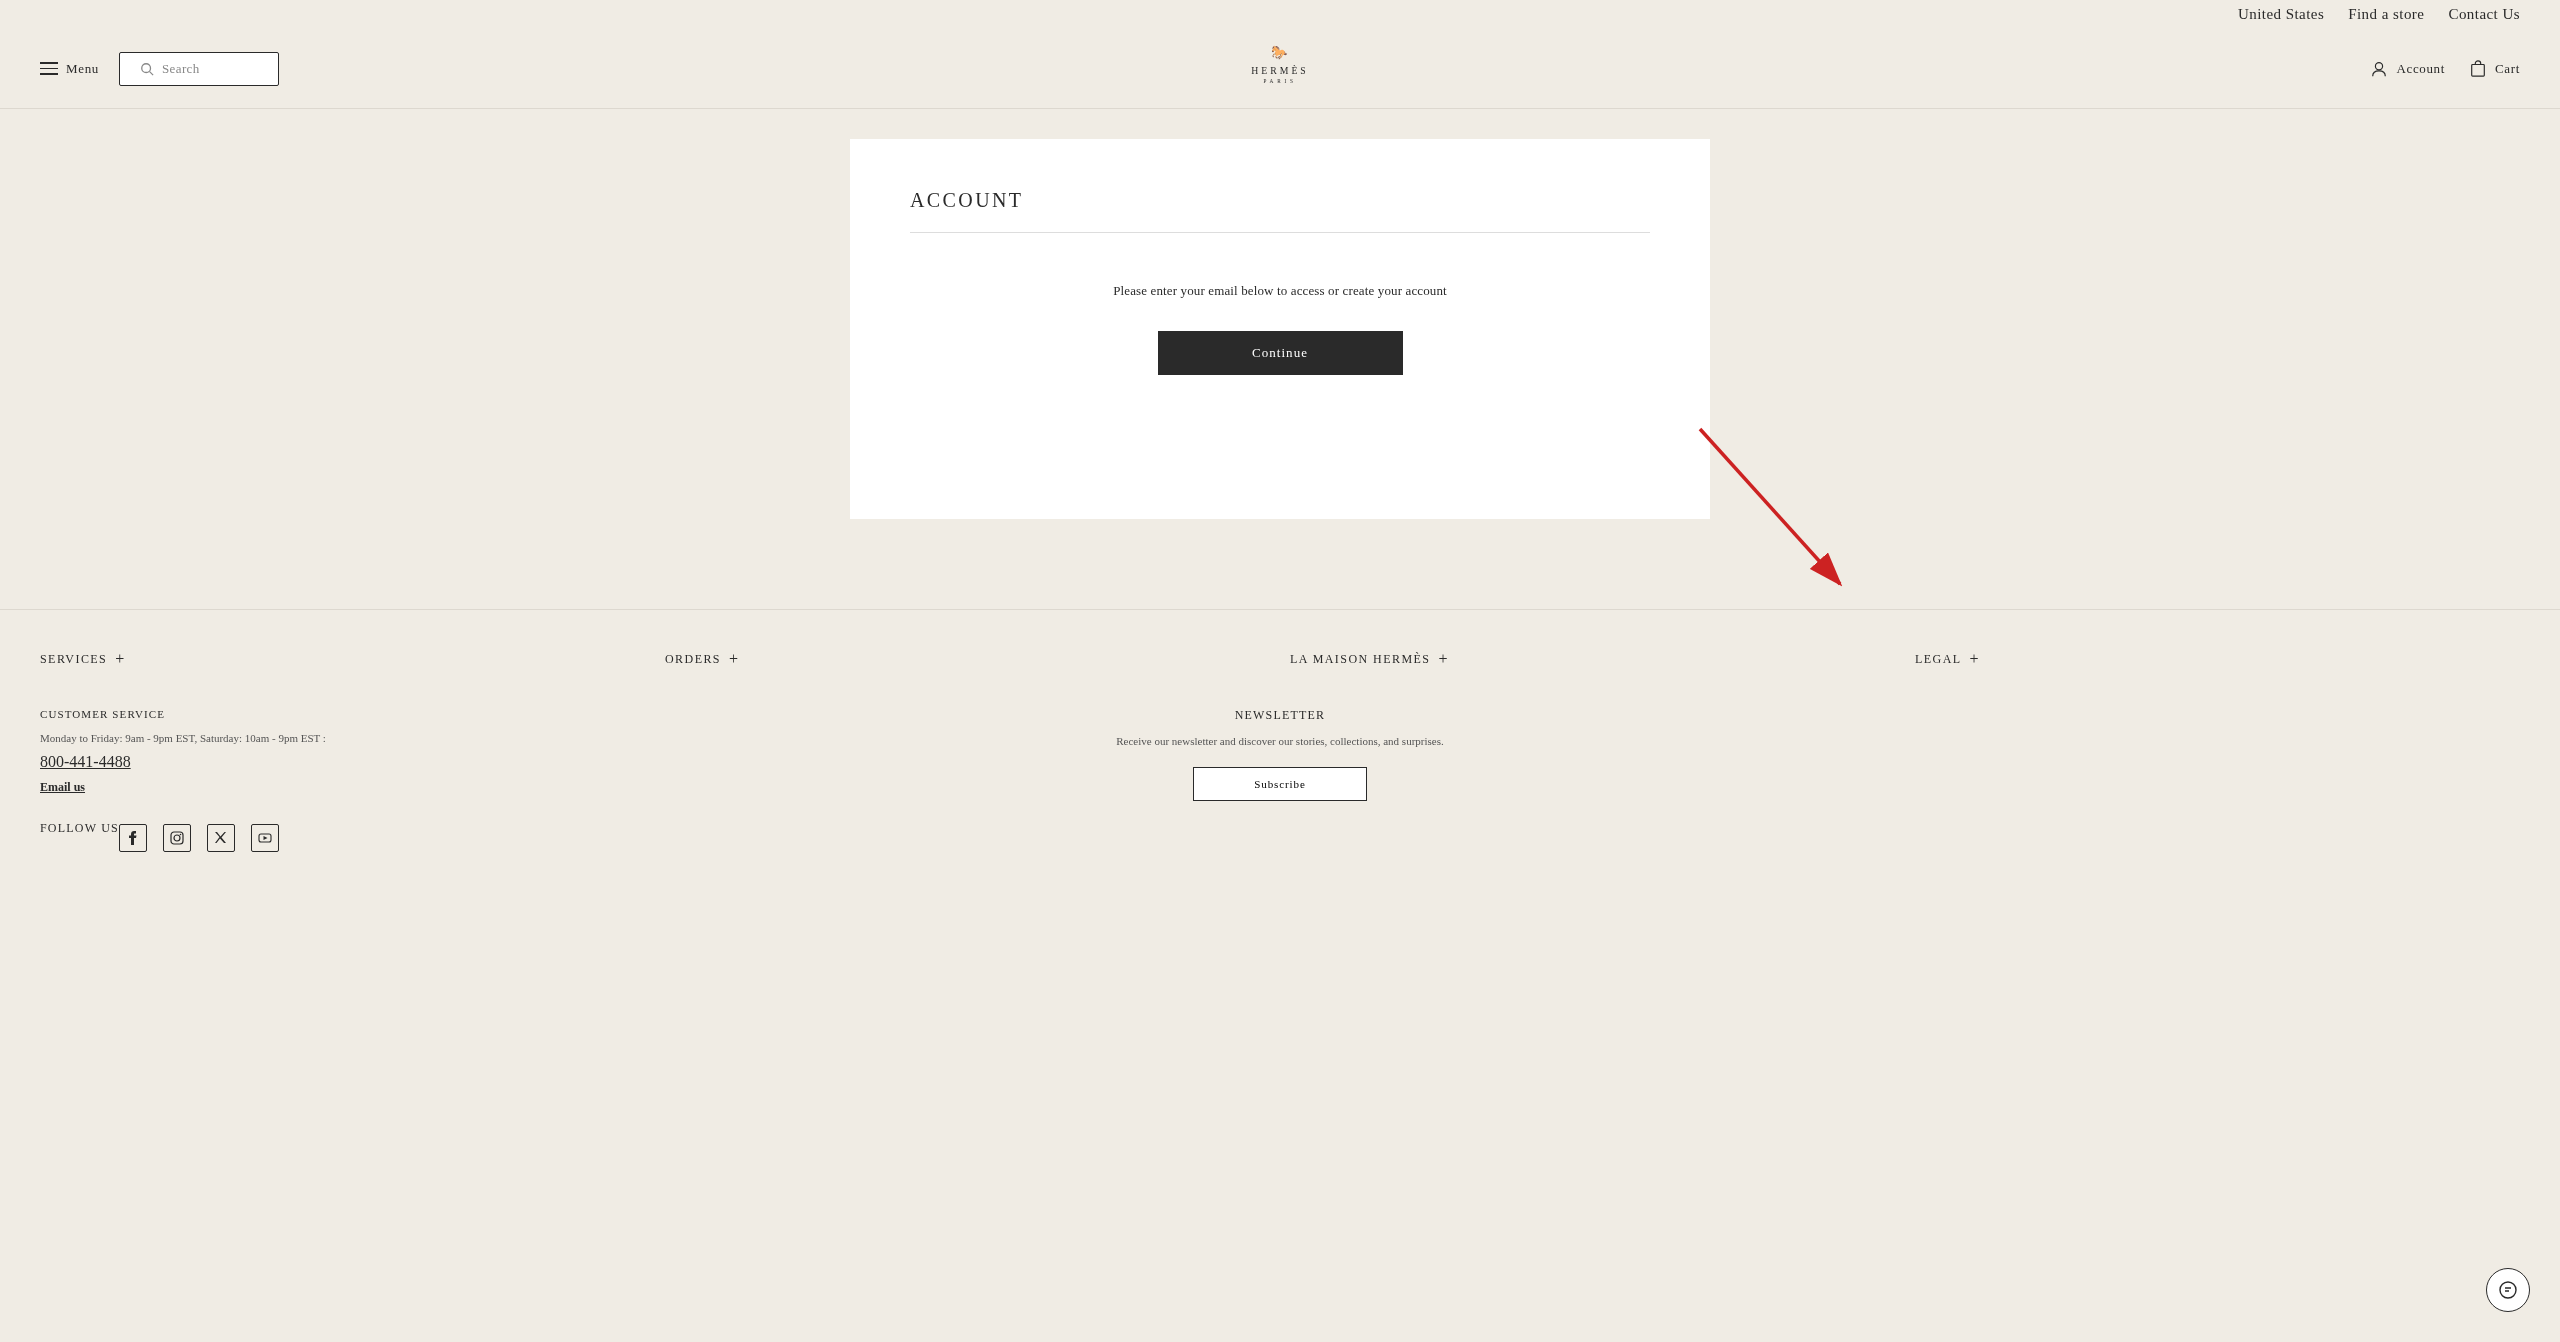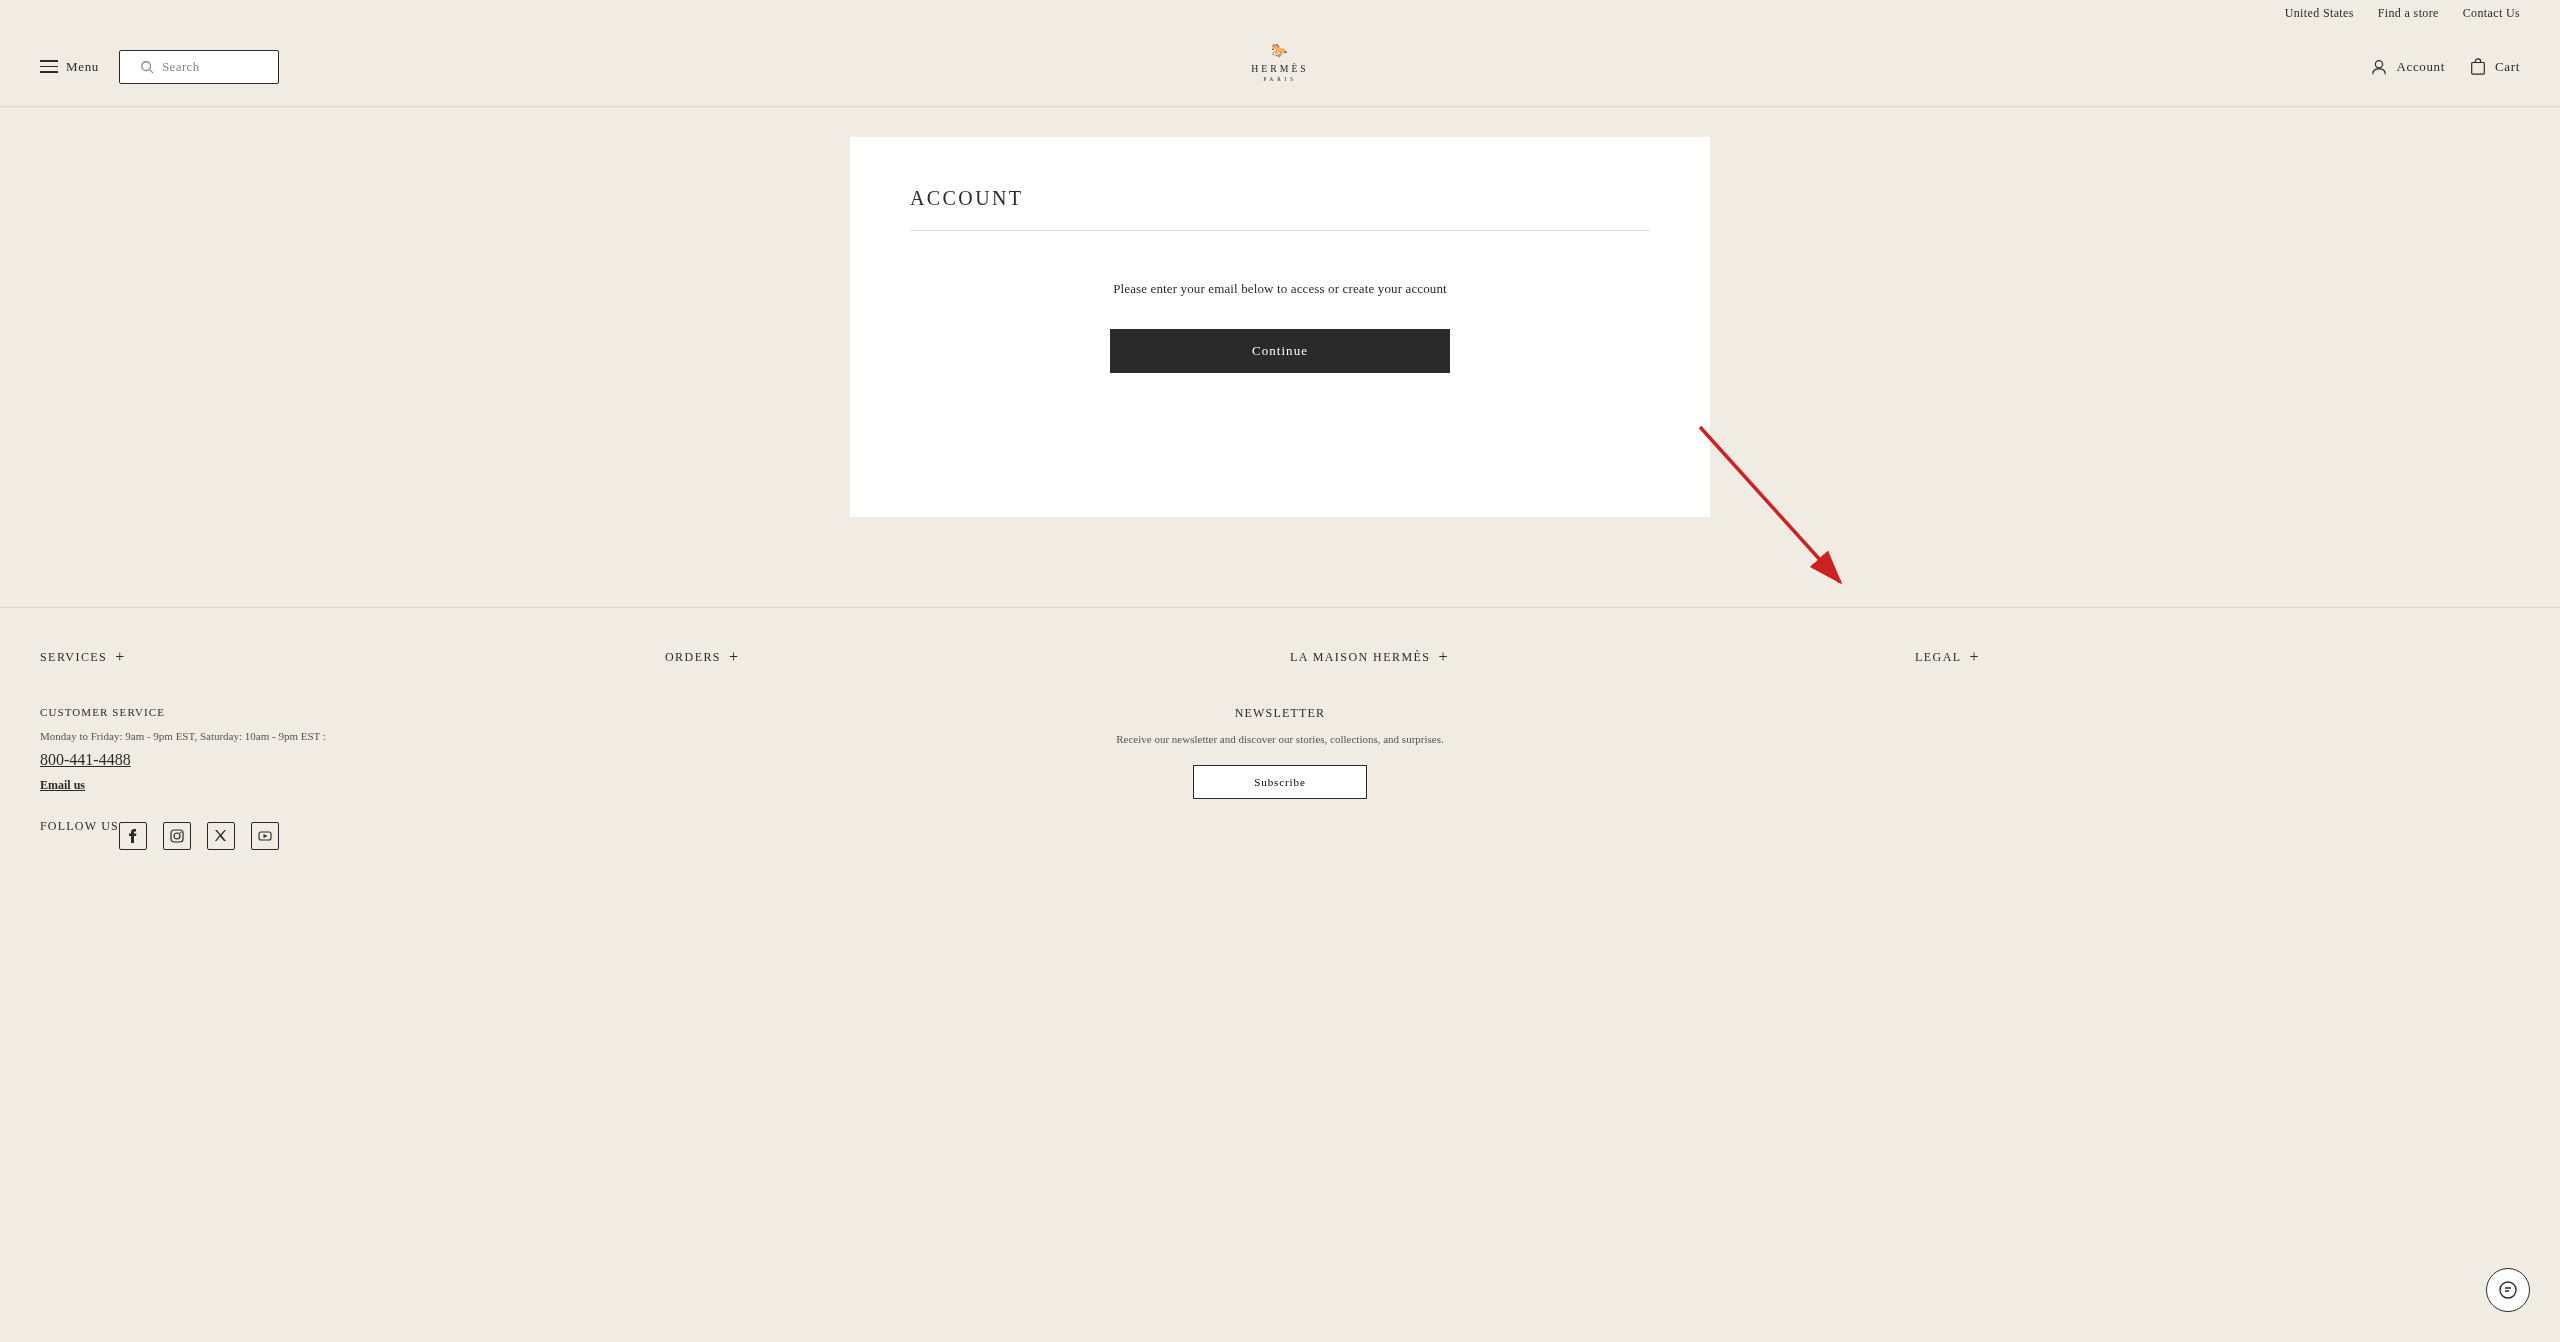--- a/index.html
+++ b/index.html
@@ -10,21 +10,21 @@
       min-height: 100vh;
     }
 
     
     .utility-bar {
       display: flex;
       justify-content: flex-end;
       align-items: center;
       padding: 6px 40px;
       background: #f0ece4;
-      font-size: 12px;
+      font-size: 15px;
       gap: 24px;
       letter-spacing: 0.03em;
     }
     .utility-bar a {
       text-decoration: none;
       color: #2a2a2a;
     }
 
     
     .main-nav {
@@ -210,21 +210,21 @@
       font-size: 10px;
       font-style: italic;
       font-weight: bold;
       color: #c0392b;
       flex-shrink: 0;
     }
     .continue-btn {
       background: #2a2a2a;
       color: #fff;
       border: none;
-      width: 340px;
+      width: 245px;
       padding: 14px;
       font-size: 13px;
       letter-spacing: 0.08em;
       cursor: pointer;
       font-family: inherit;
       margin-top: 8px;
     }
 
     
     footer {

